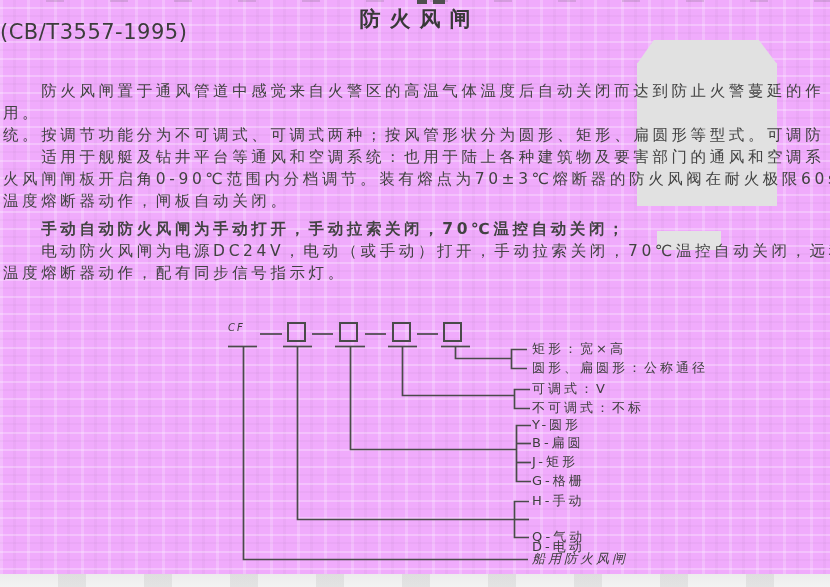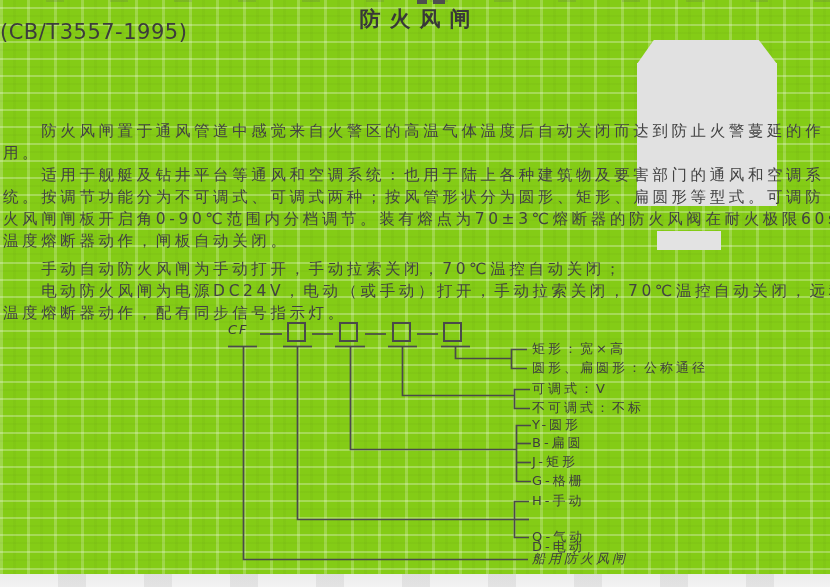--- a/index.html
+++ b/index.html
@@ -1,18 +1,18 @@
 <!DOCTYPE html>
 <html><head>
 <meta charset="utf-8">
 <style>
   html,body{margin:0;padding:0;}
   .page{
     position:relative; width:830px; height:587px; overflow:hidden;
-    background:#84cc16;
+    background:#f0abfc;
     font-family:"DejaVu Sans", sans-serif;
   }
   
   .noise{
     position:absolute; inset:0; pointer-events:none;
     background-image:
       repeating-linear-gradient(0deg, rgba(255,255,255,.28) 0 2px, transparent 2px 9px, rgba(0,0,0,.025) 9px 11px, transparent 11px 17px),
       repeating-linear-gradient(90deg, rgba(255,255,255,.22) 0 3px, transparent 3px 13px, rgba(0,0,0,.025) 13px 16px, transparent 16px 27px);
   }
   
@@ -33,26 +33,26 @@
   .title{
     position:absolute;top:5px;left:0;right:0;text-align:center;
     font-size:21px;font-weight:bold;color:#383838;
     letter-spacing:9px;padding-left:9px;
   }
   .subtitle{
     position:absolute;top:20px;left:0;right:0;text-align:left;
     font-size:21px;color:#3c3c3c;letter-spacing:.5px;
   }
 
-  .body-text{position:absolute;top:80px;left:3px;width:826px;color:#424242;margin-top:40px;}
+  .body-text{position:absolute;top:80px;left:3px;width:826px;color:#424242;}
   .bline{height:22px;line-height:22px;font-size:15.5px;letter-spacing:3.6px;white-space:nowrap;}
-  .bline.gap{margin-top:6px;}
+  .bline.gap{margin-top:6px;font-weight:bold;}
 
   
-  .cf{position:absolute;left:228px;top:322px;font-size:13px;letter-spacing:2px;color:#3a3a3a;font-style:italic;}
+  .cf{position:absolute;left:228px;top:322px;font-size:10px;letter-spacing:2px;color:#3a3a3a;font-style:italic;}
   .cbox{position:absolute;top:322px;width:15px;height:16px;border:2px solid #4a4a4a;background:transparent;}
   .cbox.b1{left:287px;} .cbox.b2{left:339px;} .cbox.b3{left:392px;} .cbox.b4{left:443px;}
   .diagram-svg{position:absolute;inset:0;pointer-events:none;}
   .dlabel{
     position:absolute;left:532px;height:14px;line-height:14px;
     font-size:13px;letter-spacing:3px;color:#3e3e3e;white-space:nowrap;
   }
   .l0{top:342px;} .l1{top:361px;} .l2{top:382px;text-align:right;} .l3{top:401px;text-align:center;}
   .l4{top:418px;} .l5{top:436px;} .l6{top:455px;} .l7{top:474px;}
   .l8{top:494px;} .l9{top:512px;margin-top:28px;} .l10{top:530px;} .l11{top:552px;font-style:italic;}
@@ -69,22 +69,22 @@
   <div class="tmark1"></div>
   <div class="tmark2"></div>
   <div class="bottom-strip"></div>
 
   <div class="title">防火风闸</div>
   <div class="subtitle">(CB/T3557-1995)</div>
 
   <div class="body-text">
     <div class="bline">　　防火风闸置于通风管道中感觉来自火警区的高温气体温度后自动关闭而达到防止火警蔓延的作</div>
     <div class="bline">用。</div>
+    <div class="bline">统。按调节功能分为不可调式、可调式两种；按风管形状分为圆形、矩形、扁圆形等型式。可调防</div>
     <div class="bline">　　适用于舰艇及钻井平台等通风和空调系统：也用于陆上各种建筑物及要害部门的通风和空调系</div>
-    <div class="bline">统。按调节功能分为不可调式、可调式两种；按风管形状分为圆形、矩形、扁圆形等型式。可调防</div>
     <div class="bline">火风闸闸板开启角0-90℃范围内分档调节。装有熔点为70±3℃熔断器的防火风阀在耐火极限60s内</div>
     <div class="bline">温度熔断器动作，闸板自动关闭。</div>
     <div class="bline gap">　　手动自动防火风闸为手动打开，手动拉索关闭，70℃温控自动关闭；</div>
     <div class="bline">　　电动防火风闸为电源DC24V，电动（或手动）打开，手动拉索关闭，70℃温控自动关闭，远程</div>
     <div class="bline">温度熔断器动作，配有同步信号指示灯。</div>
   </div>
 
   <div class="cf">CF</div>
   <div class="cbox b1"></div>
   <div class="cbox b2"></div>

